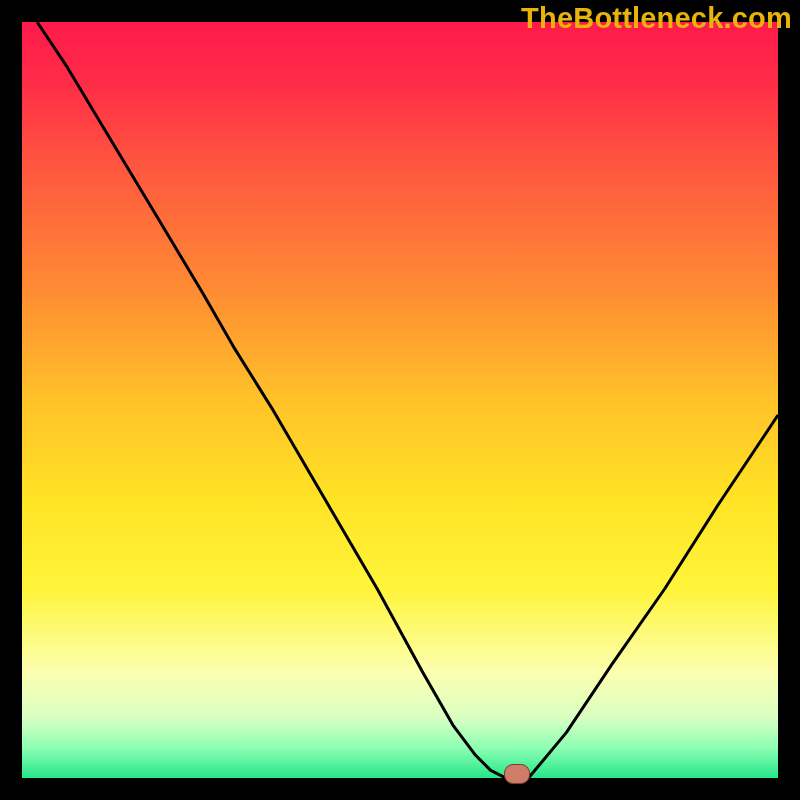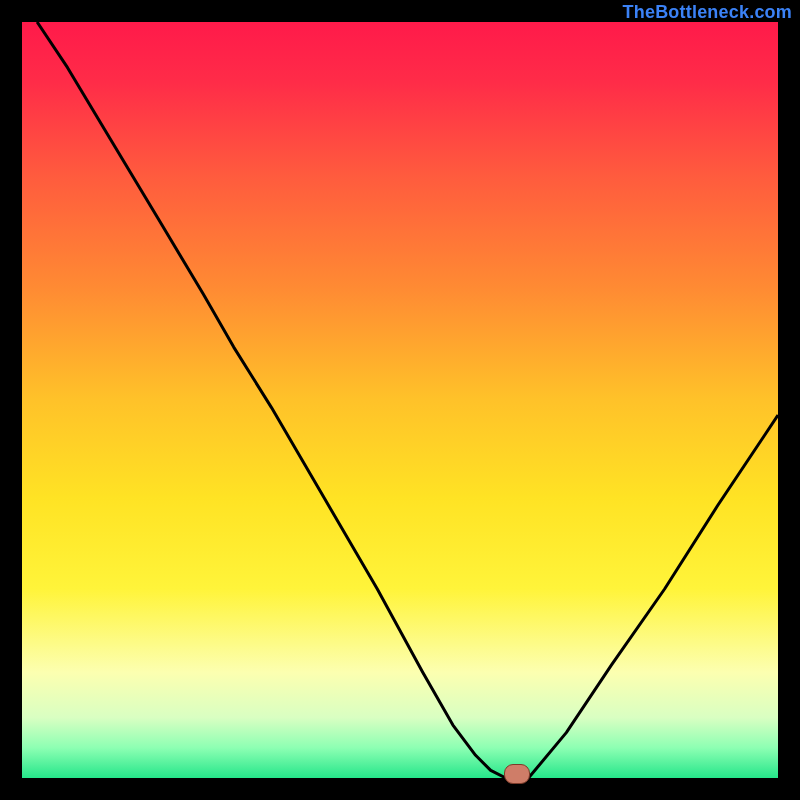--- a/index.html
+++ b/index.html
@@ -14,22 +14,22 @@
   .frame {
     position: relative;
     width: 800px;
     height: 800px;
     background: #000000;
   }
   .watermark {
     position: absolute;
     top: 2px;
     right: 8px;
-    color: #3b82f6;
-    font-size: 18px;
+    color: #eab308;
+    font-size: 29px;
     font-weight: 600;
     letter-spacing: 0.2px;
     z-index: 20;
   }
   .plot-area {
     position: absolute;
     left: 22px;
     top: 22px;
     width: 756px;
     height: 756px;

